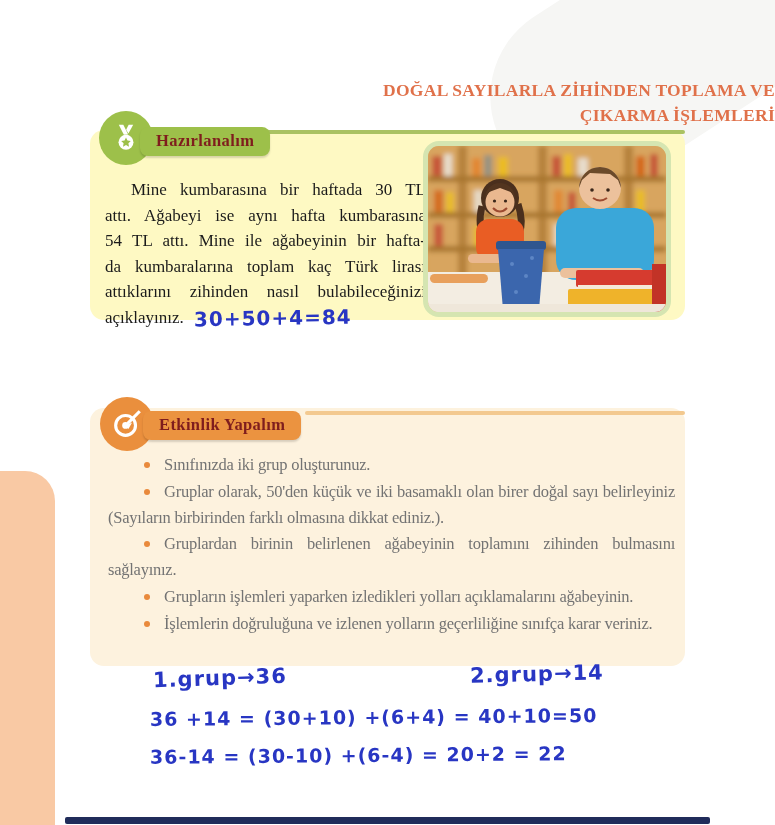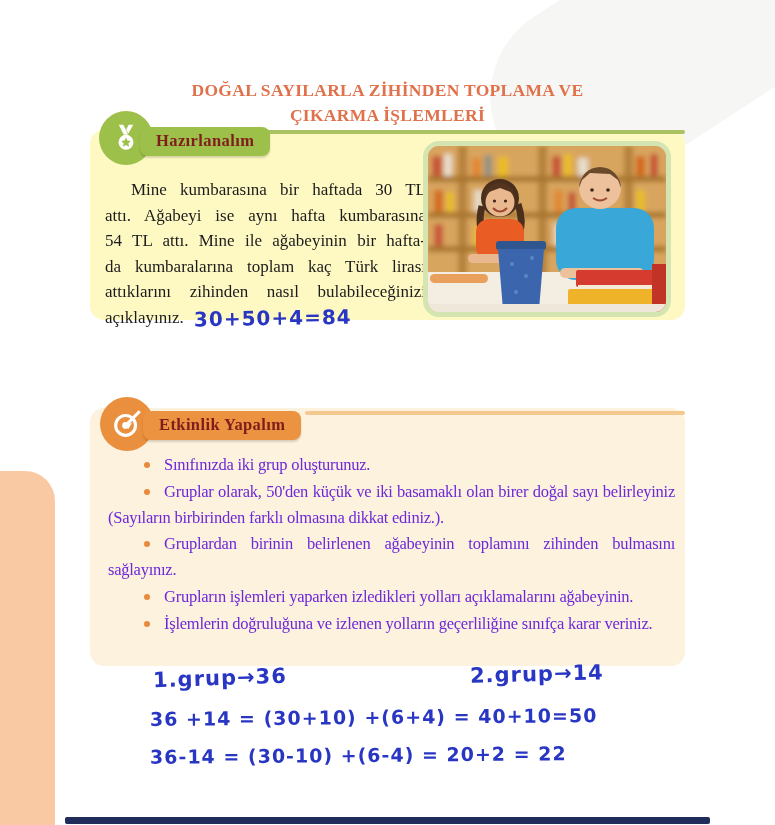--- a/index.html
+++ b/index.html
@@ -4,21 +4,21 @@
 <style>
   html,body{margin:0;padding:0;background:#ffffff;}
   .page{position:relative;width:775px;height:825px;background:#ffffff;overflow:hidden;
         font-family:"Liberation Serif",serif;}
 
   
   .corner-blob{position:absolute;top:-50px;right:-80px;width:380px;height:190px;
                background:#f6f6f4;transform:rotate(-33deg);border-radius:100px;}
 
   
-  .title{position:absolute;top:66px;left:0;width:100%;text-align:center;
+  .title{position:absolute;top:66px;left:0;width:100%;text-align:right;
          color:#e0714a;font-weight:bold;font-size:17.5px;line-height:25px;letter-spacing:.3px;}
 
   
   .panel{position:absolute;left:90px;width:595px;border-radius:14px;}
   .green-panel{top:130px;height:190px;background:#fef9c3;}
   .orange-panel{top:408px;height:258px;background:#fdf2de;}
   .topline{position:absolute;height:4px;border-radius:3px;}
   .green-topline{top:0;left:165px;right:0;background:#aac262;}
   .orange-topline{top:3px;left:215px;right:0;background:#f3c98f;}
 
@@ -40,21 +40,21 @@
   .pline{text-align:justify;text-align-last:justify;white-space:nowrap;}
   .pline.plast{text-align:right;text-align-last:left;}
   .pline:first-child{text-indent:26px;}
 
   
   .photo{position:absolute;left:333px;top:11px;width:238px;height:166px;
          border:5px solid #d5e5b1;border-radius:16px;overflow:hidden;background:#d8a55e;}
 
   
   .bullet-list{position:absolute;left:18px;top:44px;width:567px;
-               font-size:16.5px;line-height:25.8px;color:#6d28d9;letter-spacing:-.25px;}
+               font-size:16.5px;line-height:25.8px;color:#737373;letter-spacing:-.25px;}
   .bullet-item{text-indent:36px;text-align:justify;margin-bottom:1px;}
   .dot{display:inline-block;width:6px;height:6px;border-radius:50%;
        background:#e98a3c;margin-right:14px;vertical-align:2px;}
 
   
   .hw{font-family:"DejaVu Sans",sans-serif;font-weight:bold;color:#2836c3;}
   .hw-inline{display:inline-block;font-size:20px;margin-left:10px;letter-spacing:1px;
              transform:rotate(-1deg);vertical-align:-2px;}
   .hw-note{position:absolute;letter-spacing:1px;white-space:nowrap;}
   .hw-g1{left:153px;top:666px;font-size:21px;transform:rotate(-2deg);}

